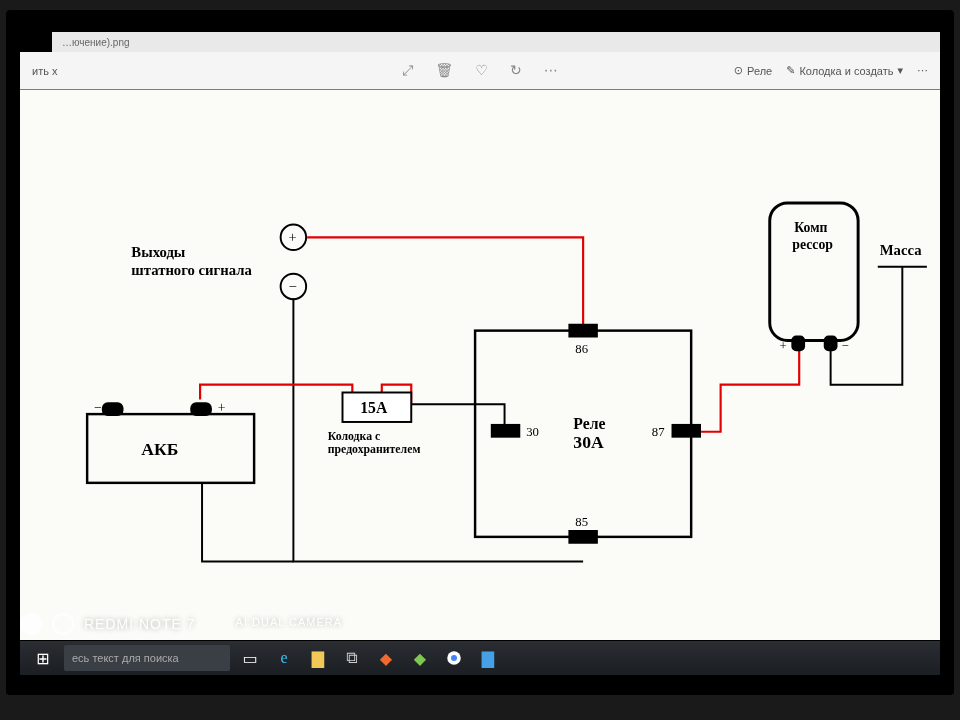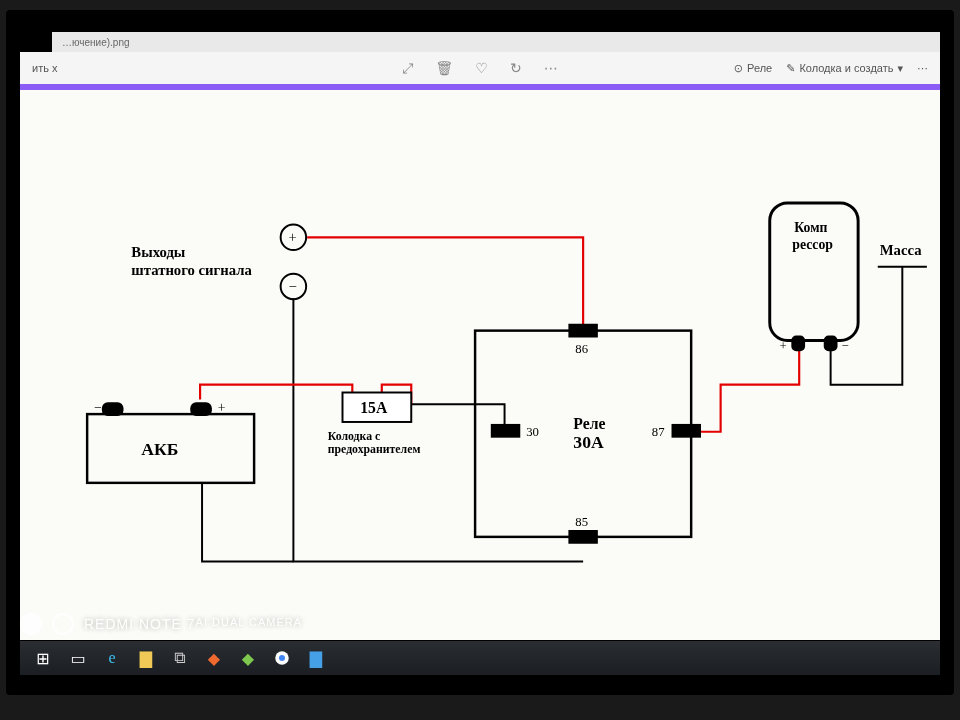--- a/index.html
+++ b/index.html
@@ -30,21 +30,21 @@
     height: 38px;
     background: #f5f5f5;
     display: flex;
     align-items: center;
     font-family: "Segoe UI", Arial, sans-serif;
     font-size: 11px;
     color: #555;
     padding: 0 12px;
     box-sizing: border-box;
     justify-content: space-between;
-    border-bottom: 6px solid #8b5cf6;
+    border-bottom: 1px solid #8b5cf6;
   }
   .chrome-left { display:flex; align-items:center; gap:8px; }
   .chrome-center { position:absolute; left:0; right:0; display:flex; justify-content:center; gap:22px; color:#888; }
   .chrome-center span { font-size:14px; }
   .chrome-right { display:flex; align-items:center; gap:14px; z-index:1; }
   .chrome-right .btn { display:flex; align-items:center; gap:4px; }
   .tabbar {
     position: absolute;
     top: 22px;
     left: 14px;
@@ -135,21 +135,21 @@
     width:22px;height:22px;border-radius:50%;
     background:#fff;
   }
   .watermark .ring {
     width:22px;height:22px;border-radius:50%;
     border:2px solid #fff;
     box-sizing:border-box;
   }
   .watermark .txt { display:flex; flex-direction:row; line-height:1; }
   .watermark .l1 { font-size:14px; letter-spacing:1px; font-weight:500;}
-  .watermark .l2 { font-size:11px; letter-spacing:1px; }
+  .watermark .l2 { font-size:11px; letter-spacing:1px;margin-left:40px; }
 </style>
 </head>
 <body>
 
 <div class="monitor">
 
   <div class="tabbar">
     <span>…ючение).png</span>
   </div>
 
@@ -252,20 +252,21 @@
     <div class="dot"></div>
     <div class="ring"></div>
     <div class="txt">
       <span class="l1">REDMI NOTE 7</span>
       <span class="l2">AI DUAL CAMERA</span>
     </div>
   </div>
 
   <div class="taskbar">
     <div class="tb-start">⊞</div>
+    <div class="tb-search">есь текст для поиска</div>
     <div class="tb-icon">▭</div>
     <div class="tb-icon" style="color:#3cc0f0">e</div>
     <div class="tb-icon" style="color:#f0c957">▇</div>
     <div class="tb-icon" style="color:#ccc">⧉</div>
     <div class="tb-icon" style="color:#f06a2f">◆</div>
     <div class="tb-icon" style="color:#7ec850">◆</div>
     <div class="tb-icon">
       <svg viewBox="0 0 24 24">
           <circle cx="12" cy="12" r="9" fill="#fff"></circle>
           <circle cx="12" cy="12" r="4" fill="#4285f4"></circle>

